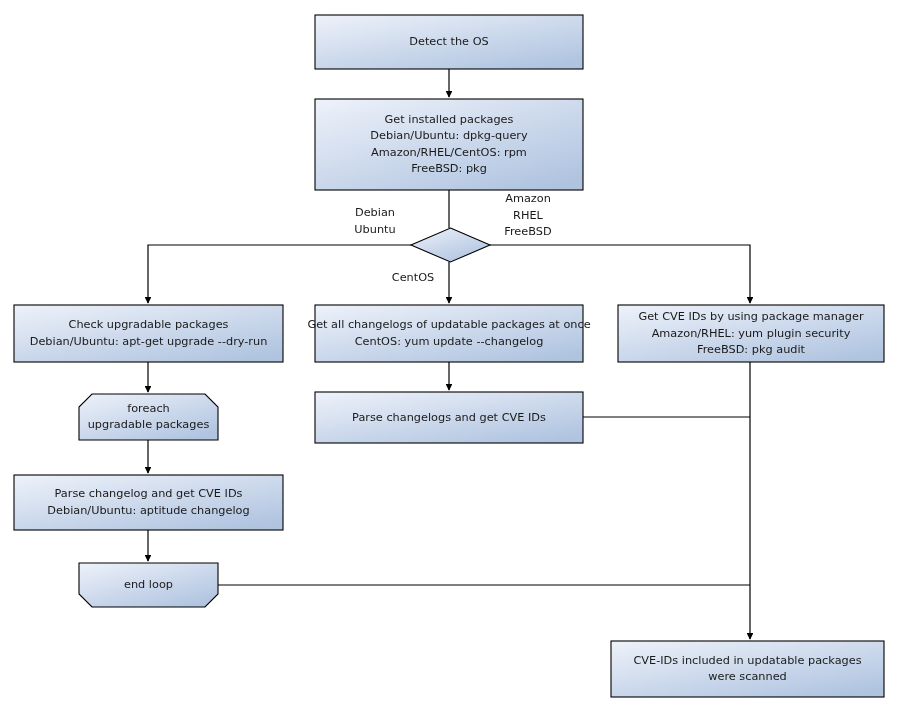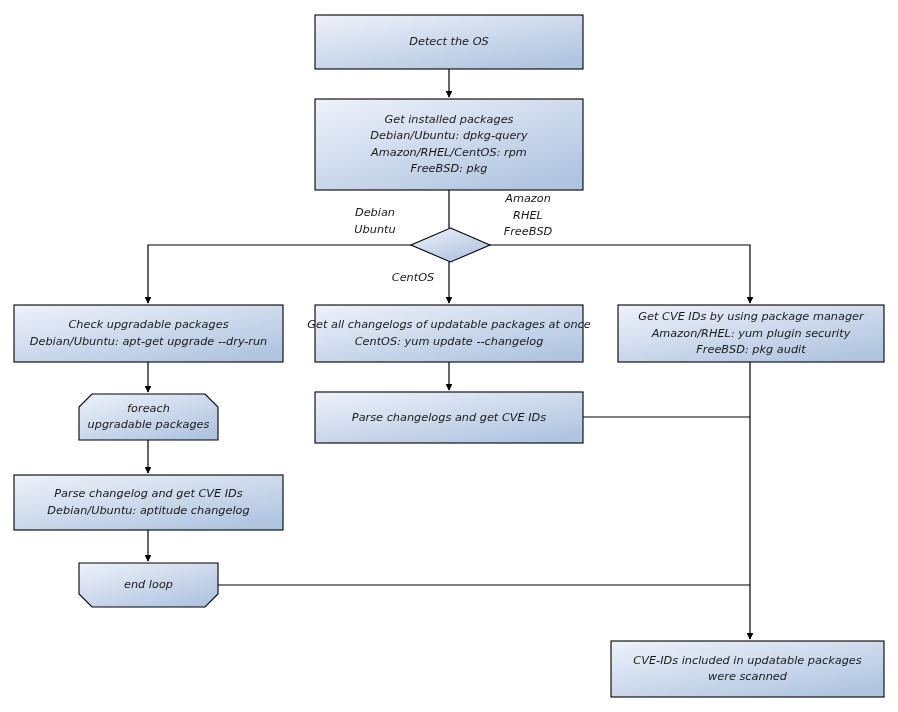--- a/index.html
+++ b/index.html
@@ -10,21 +10,20 @@
   body {
     width: 898px;
     height: 712px;
     font-family: "DejaVu Sans", "Liberation Sans", sans-serif;
     overflow: hidden;
   }
   #flow-root {
     position: relative;
     width: 898px;
     height: 712px;
-    font-style: italic;
   }
   svg#flowchart {
     display: block;
     width: 898px;
     height: 712px;
   }
   .node-shape {
     stroke: #000000;
     stroke-width: 1.1;
   }

